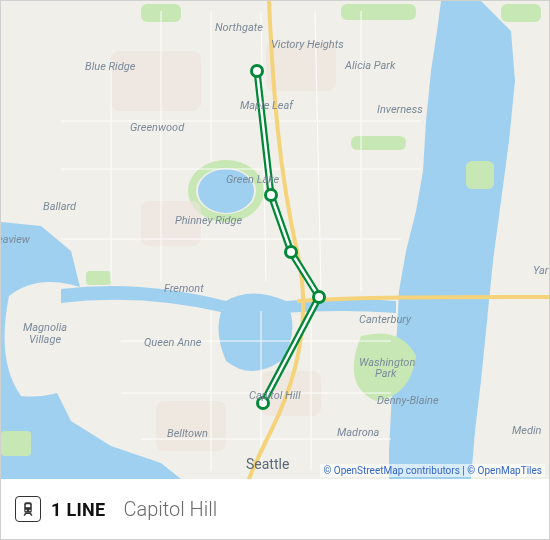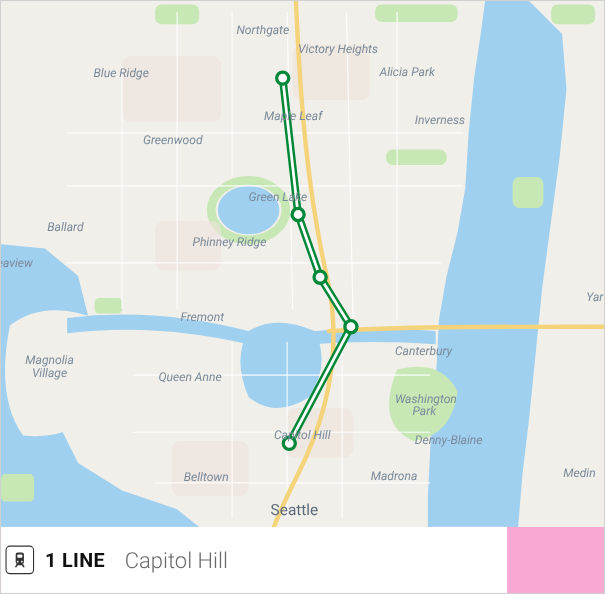--- a/index.html
+++ b/index.html
@@ -1,24 +1,24 @@
 <!DOCTYPE html>
 <html><head>
 <meta charset="utf-8">
 <style>
   * { margin: 0; padding: 0; box-sizing: border-box; }
   html, body { width: 550px; height: 540px; font-family: -apple-system, BlinkMacSystemFont, "Segoe UI", Roboto, Arial, sans-serif; }
-  .frame { width: 550px; height: 540px; border: 1px solid #d0d0d0; position: relative; background: #f9a8d4; }
+  .frame { width: 550px; height: 540px; border: 1px solid #d0d0d0; position: relative; background: #eab308; }
   .map { width: 548px; height: 478px; position: relative; overflow: hidden; background: #a0d0f0; }
   svg.basemap { position: absolute; top:0; left:0; }
   .neighborhood { position: absolute; font-size: 11px; font-style: italic; color: #7a8a9a; white-space: nowrap; pointer-events: none; }
   .city { position: absolute; font-size: 14px; color: #5a6a78; white-space: nowrap; pointer-events: none; }
   .attribution { position: absolute; right: 4px; bottom: 2px; font-size: 10px; color: #555; background: rgba(255,255,255,0.6); padding: 1px 3px; }
   .attribution a { color: #3366cc; text-decoration: none; }
-  .bottom { height: 60px; width: 460px; display: flex; align-items: center; padding: 0 4px; background: #fff; position: relative; }
+  .bottom { height: 60px; width: 548px; display: flex; align-items: center; padding: 0 14px; background: #fff; position: relative; }
   .mode-icon { width: 26px; height: 26px; border: 1.5px solid #333; border-radius: 4px; display:flex; align-items:center; justify-content:center; margin-right: 10px; }
   .mode-icon svg { width: 18px; height: 18px; }
   .route-name { font-size: 18px; font-weight: 700; color: #111; margin-right: 18px; letter-spacing: .3px; }
   .destination { font-size: 20px; color: #6a6a6a; font-weight: 300; }
   .brand { position: absolute; right: 14px; top: 50%; transform: translateY(-50%); display:flex; align-items:center; }
   .brand .pin { width: 16px; height: 22px; margin-right: 4px; }
   .brand .word { font-size: 20px; font-weight: 700; color: #222; letter-spacing: -0.3px; }
 </style>
 </head>
 <body>
@@ -136,20 +136,25 @@
         <div class="neighborhood" style="left: 248px; top: 388px;">Capitol Hill</div>
         <div class="neighborhood" style="left: 376px; top: 393px;">Denny-Blaine</div>
         <div class="neighborhood" style="left: 166px; top: 426px;">Belltown</div>
         <div class="neighborhood" style="left: 336px; top: 425px;">Madrona</div>
         <div class="neighborhood" style="left: 511px; top: 423px;">Medin</div>
         <div class="neighborhood" style="left: 532px; top: 263px;">Yar</div>
       </div>
 
     <div class="city" style="left:225px; top:455px;margin-left:20px;">Seattle</div>
 
+    <div class="attribution">
+      <a href="#">© OpenStreetMap contributors</a>
+      <span> | </span>
+      <a href="#">© OpenMapTiles</a>
+    </div>
   </div>
 
   <div class="bottom">
     <div class="mode-icon">
       <svg viewBox="0 0 24 24" fill="#333">
         <rect x="7" y="3" width="10" height="14" rx="2.5"></rect>
         <rect x="9" y="5.5" width="6" height="4" rx="1" fill="#fff"></rect>
         <circle cx="9.5" cy="14" r="1.1" fill="#fff"></circle>
         <circle cx="14.5" cy="14" r="1.1" fill="#fff"></circle>
         <path d="M 8 17 L 6 21 L 8 21 L 9.5 18.5 L 14.5 18.5 L 16 21 L 18 21 L 16 17 Z"></path>

